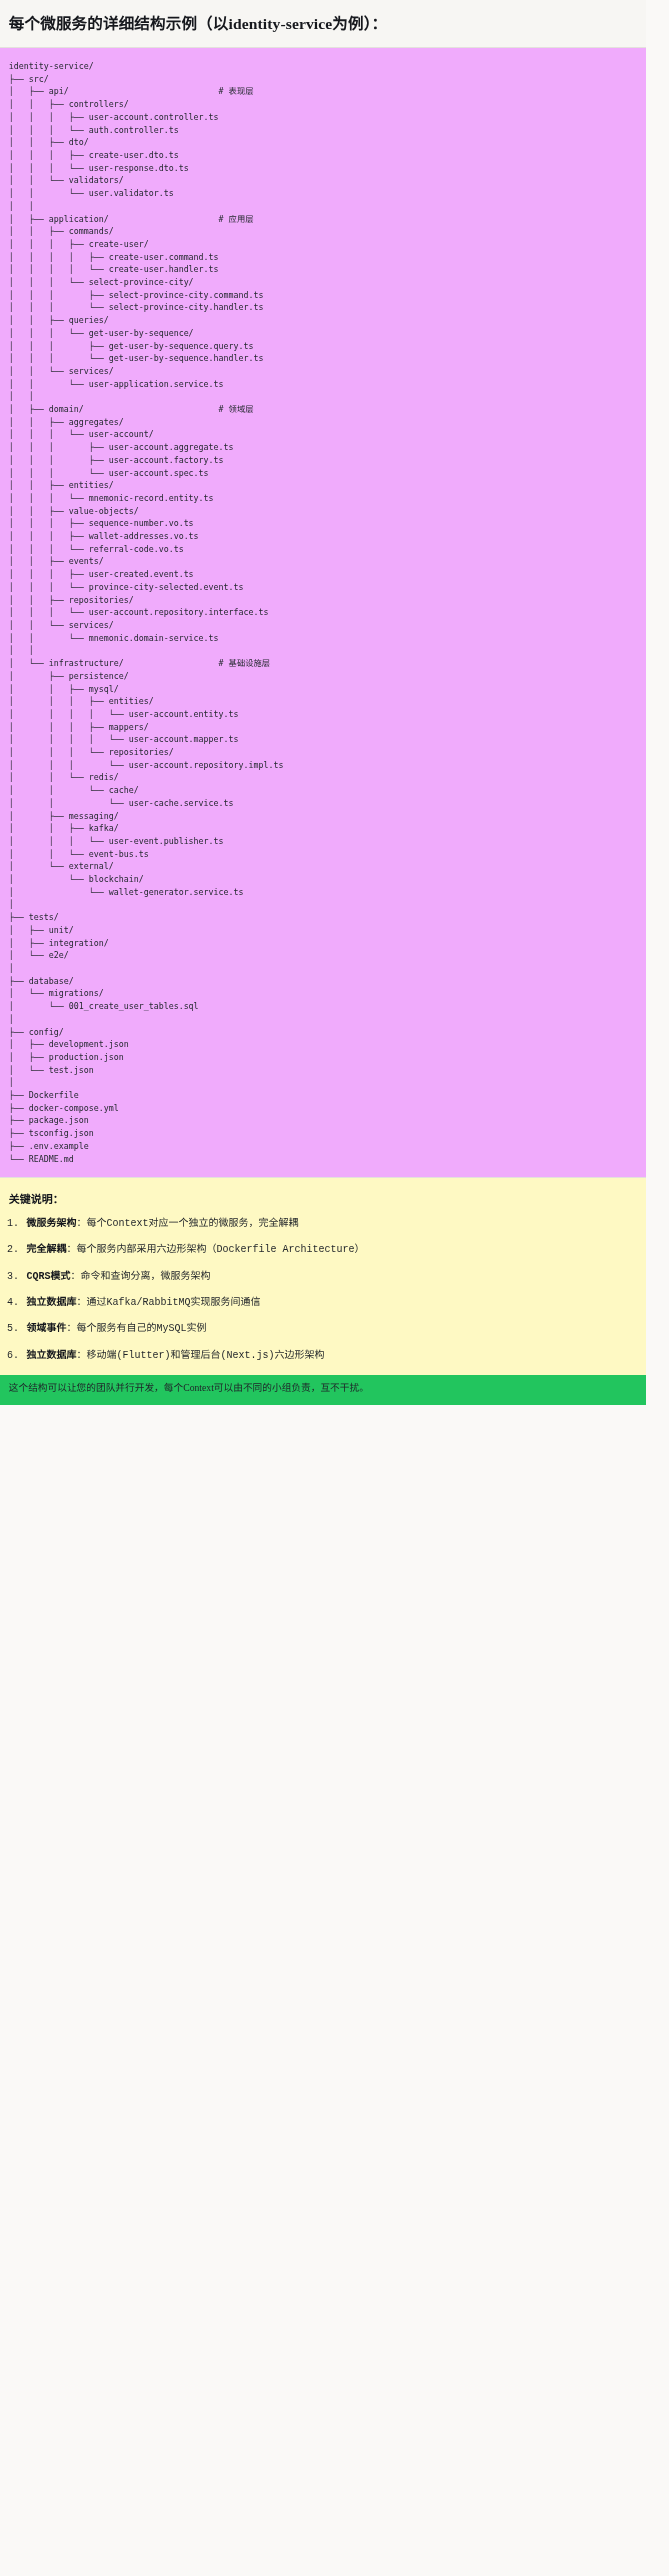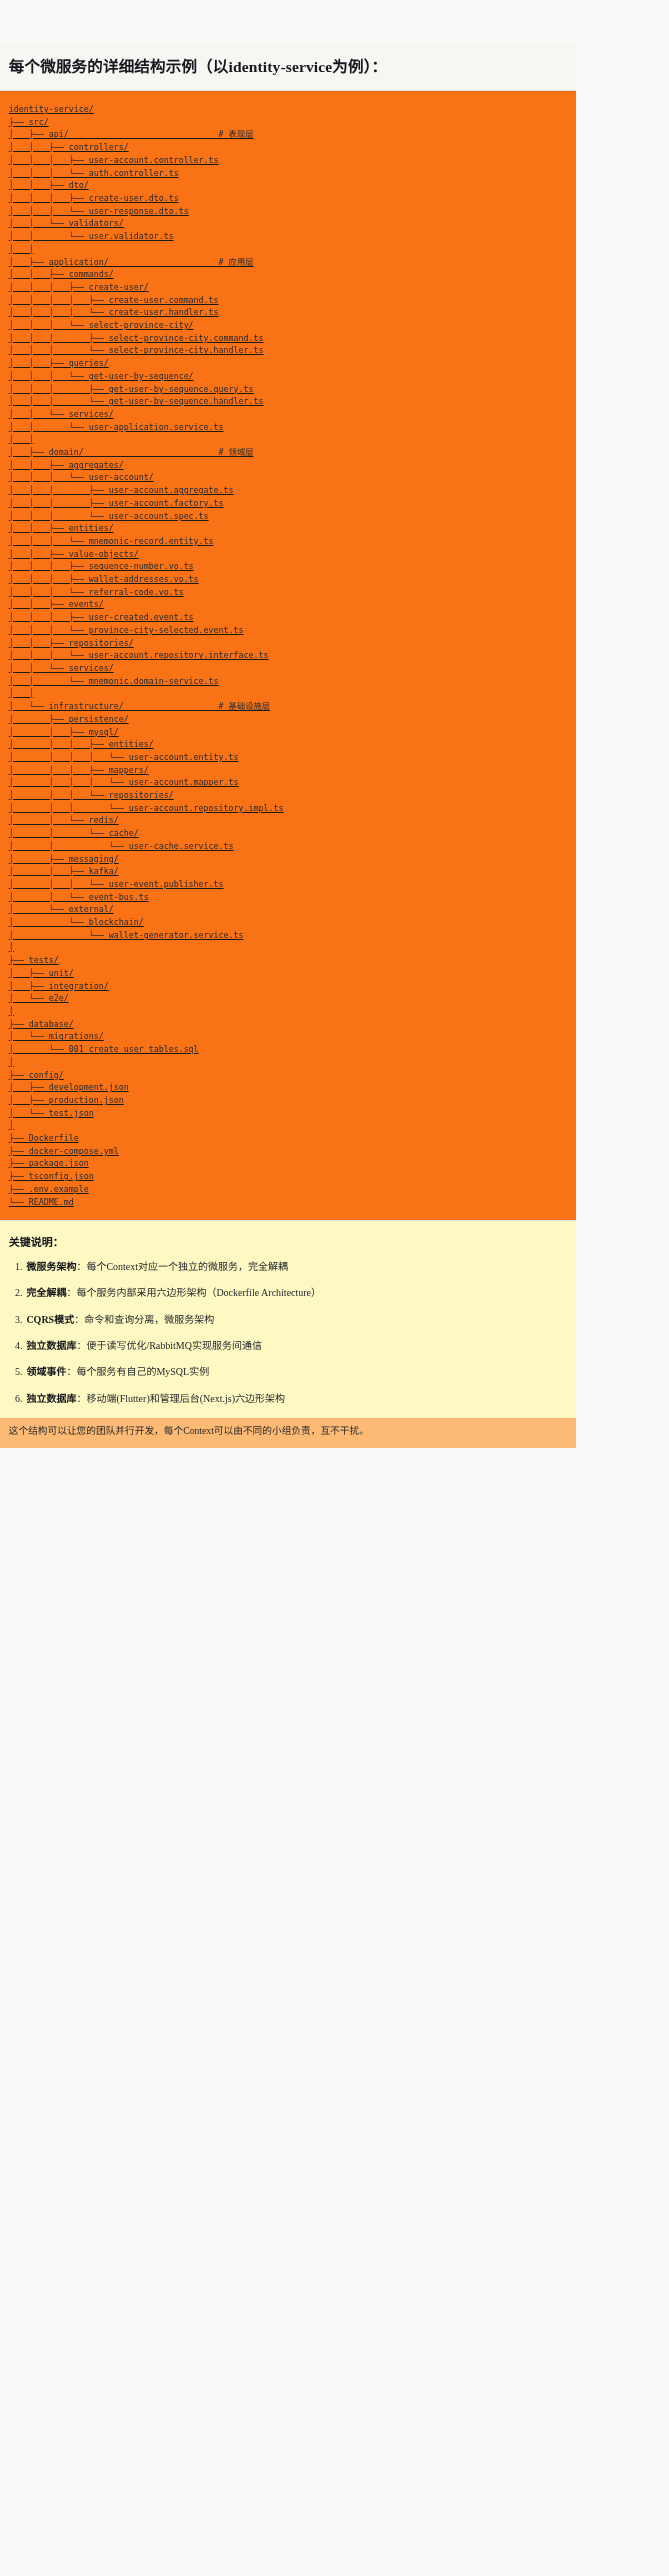--- a/index.html
+++ b/index.html
@@ -8,48 +8,46 @@
     padding: 0;
     background: #faf9f7;
   }
   body {
     width: 669px;
     font-family: "Liberation Serif", "DejaVu Serif", serif;
     color: #1a1a1a;
     -webkit-font-smoothing: antialiased;
   }
   .page {
-    width: 576px;
+    width: 646px;
     box-sizing: border-box;
     background: #faf9f7;
-    margin-top: 43px;
   }
 
   
   .header-band {
     padding: 13.8px 8.8px 12.5px 8.8px;
     background: #f7f6f3;
     border-bottom: 0.6px solid #e3e1dc;
   }
   .doc-title {
     margin: 0;
     font-size: 15.6px;
     font-weight: bold;
     letter-spacing: 0.1px;
     line-height: 1.3;
     color: #16181d;
     font-family: "Liberation Serif", "DejaVu Serif", serif;
   }
 
   
   .tree-band {
-    background: #f97316;
+    background: #f0abfc;
     padding: 12.5px 8.8px 11.3px 8.8px;
     border-bottom: 0.6px solid #e3e1dc;
-    text-decoration: underline;
   }
   pre.tree {
     margin: 0;
     padding: 0;
     font-family: "DejaVu Sans Mono", "Liberation Mono", monospace;
     font-size: 8.3px;
     line-height: 12.7px;
     color: #24292f;
     white-space: pre;
     overflow: visible;
@@ -73,32 +71,33 @@
     margin: 0;
     padding: 0 0 0 16.3px;
     list-style: decimal;
     font-size: 10px;
     line-height: 1.5;
   }
   ol.notes-list > li {
     margin: 0 0 11.3px 0;
     padding-left: 1.3px;
     color: #1f2328;
+    font-family: Liberation Mono, monospace;
   }
   ol.notes-list > li:last-child { margin-bottom: 8.8px; }
   .note-term {
     font-weight: bold;
     color: #16181d;
   }
   .note-sep { color: #1f2328; }
   .note-text { color: #1f2328; }
 
   .footer-band {
     padding: 5px 8.8px 10px 8.8px;
-    background: #fdba74;
+    background: #22c55e;
   }
   .footer-text {
     margin: 0;
     font-size: 9.7px;
     line-height: 1.55;
     color: #1f2328;
   }
 </style>
 </head>
 <body>
@@ -205,21 +204,21 @@
       <li>
         <span class="note-term">微服务架构</span><span class="note-sep">：</span><span class="note-text">每个Context对应一个独立的微服务，完全解耦</span>
       </li>
       <li>
         <span class="note-term">完全解耦</span><span class="note-sep">：</span><span class="note-text">每个服务内部采用六边形架构（Dockerfile Architecture）</span>
       </li>
       <li>
         <span class="note-term">CQRS模式</span><span class="note-sep">：</span><span class="note-text">命令和查询分离，微服务架构</span>
       </li>
       <li>
-        <span class="note-term">独立数据库</span><span class="note-sep">：</span><span class="note-text">便于读写优化/RabbitMQ实现服务间通信</span>
+        <span class="note-term">独立数据库</span><span class="note-sep">：</span><span class="note-text">通过Kafka/RabbitMQ实现服务间通信</span>
       </li>
       <li>
         <span class="note-term">领域事件</span><span class="note-sep">：</span><span class="note-text">每个服务有自己的MySQL实例</span>
       </li>
       <li>
         <span class="note-term">独立数据库</span><span class="note-sep">：</span><span class="note-text">移动端(Flutter)和管理后台(Next.js)六边形架构</span>
       </li>
     </ol>
   </div>
 

